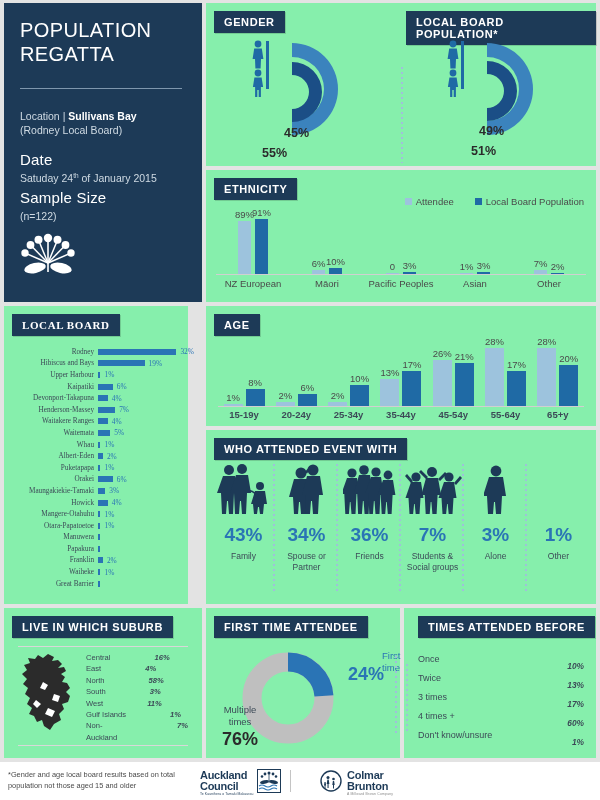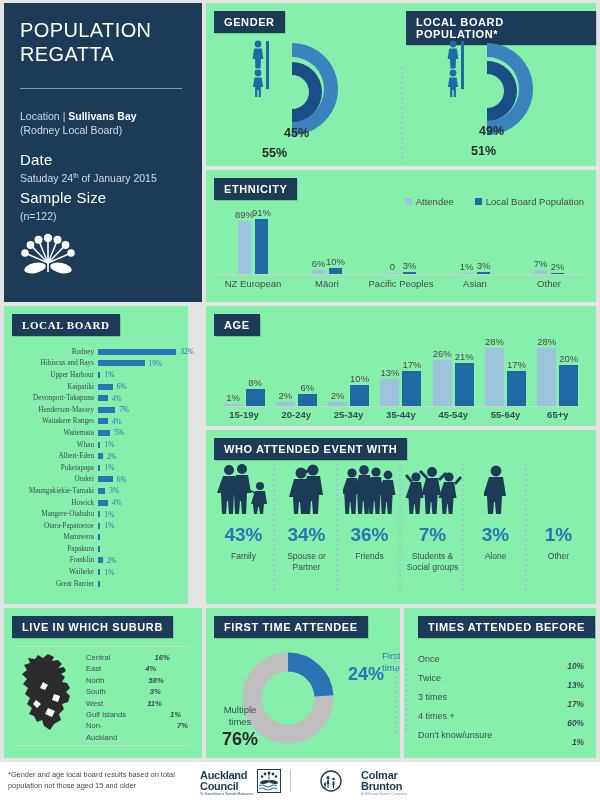--- a/index.html
+++ b/index.html
@@ -130,21 +130,21 @@
     background-image: repeating-linear-gradient(to bottom,#9fc0d9 0 2px,transparent 2px 5px);
   }
 
   
   .footer { position: absolute; left: 0; top: 762px; width: 600px; height: 38px; background: #ffffff; }
   .fnote { position: absolute; left: 8px; top: 8px; width: 185px; font-size: 7.4px; color: #4a4a4a; line-height: 1.45; }
   .acLogo { position: absolute; left: 200px; top: 7px; display: flex; align-items: center; gap: 4px; }
   .acText { font-size: 11px; font-weight: bold; color: #1d3a57; line-height: 1.02; letter-spacing: -.3px; }
   .acTagline { font-size: 3.4px; color: #1d3a57; letter-spacing: .1px; }
   .fdiv { position: absolute; left: 290px; top: 8px; width: 1px; height: 22px; background: #c4c4c4; }
-  .cbLogo { position: absolute; left: 320px; top: 8px; display: flex; align-items: flex-end; gap: 19px; }
+  .cbLogo { position: absolute; left: 320px; top: 8px; display: flex; align-items: flex-end; gap: 5px; }
   .cbText { font-size: 11px; font-weight: bold; color: #1d3a57; line-height: 1.0; letter-spacing: -.2px; }
   .cbTagline { font-size: 3.4px; color: #8a8a8a; letter-spacing: .2px; }
 </style>
 </head>
 <body>
 
 <div class="page">
 
   <div class="sidebar">
     <div class="side-title">

